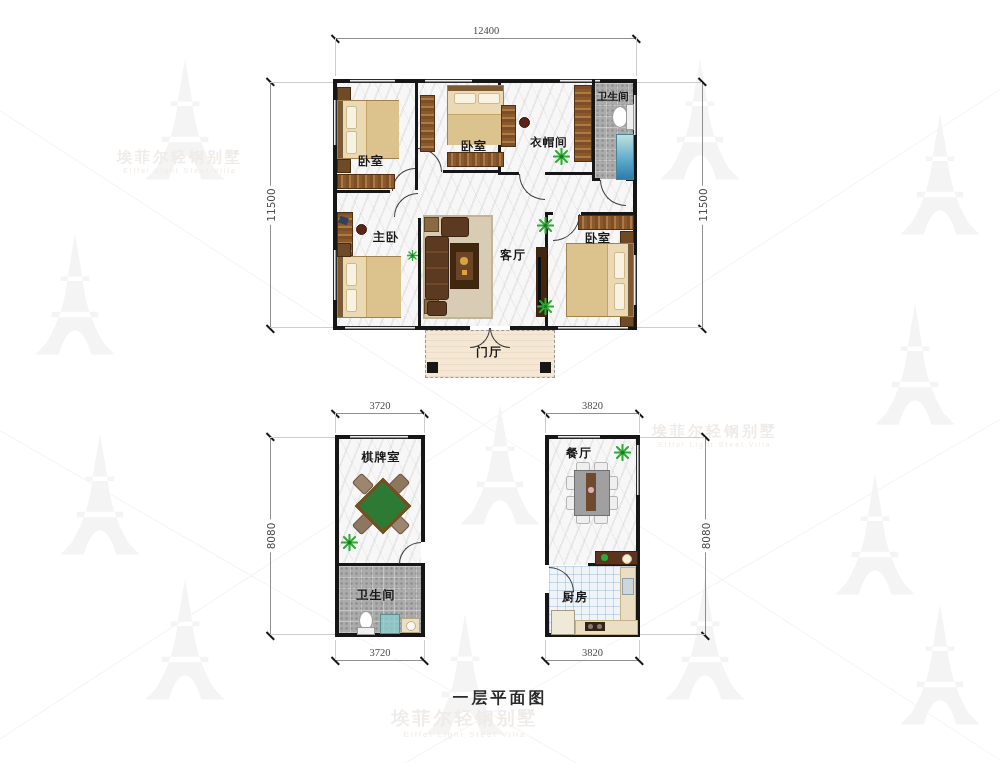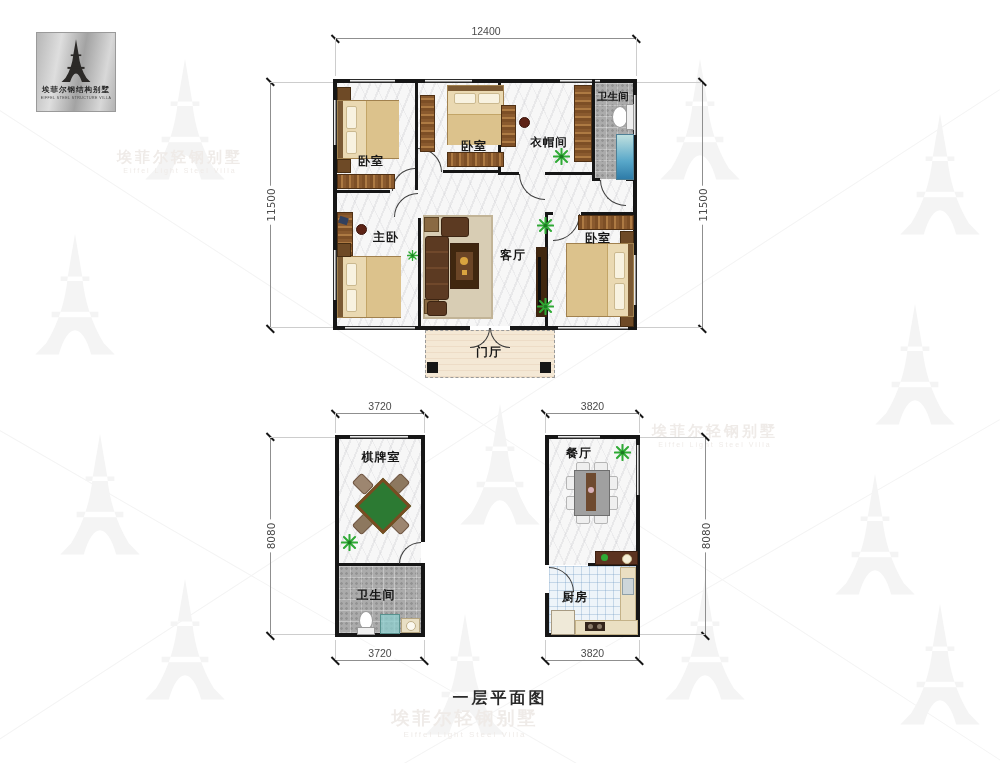--- a/index.html
+++ b/index.html
@@ -46,21 +46,21 @@
   .door.tl{border-top:1px solid #3c3c3c;border-left:1px solid #3c3c3c;border-top-left-radius:100%;}
   .door.tr{border-top:1px solid #3c3c3c;border-right:1px solid #3c3c3c;border-top-right-radius:100%;}
   .door.bl{border-bottom:1px solid #3c3c3c;border-left:1px solid #3c3c3c;border-bottom-left-radius:100%;}
   .door.br{border-bottom:1px solid #3c3c3c;border-right:1px solid #3c3c3c;border-bottom-right-radius:100%;}
   .rlabel{position:absolute;transform:translate(-50%,-50%);font-weight:bold;font-size:12px;
           color:#161616;letter-spacing:1px;white-space:nowrap;z-index:5;}
   .rlabel.sm{font-size:10.5px;letter-spacing:0;}
   
   .dimh{position:absolute;height:0;border-top:1px solid #8f8f8f;}
   .dimh .lbl{position:absolute;left:50%;top:-14px;transform:translateX(-50%);
-             font-family:Liberation Sans, sans-serif;font-size:10.5px;color:#4a4a4a;background:#fff;padding:0 3px;}
+             font-family:Liberation Serif, serif;font-size:10.5px;color:#4a4a4a;background:#fff;padding:0 3px;}
   .dimh i,.dimh b{position:absolute;top:-1px;width:11px;height:1.5px;background:#161616;transform:rotate(45deg);}
   .dimh i{left:-5px;} .dimh b{right:-5px;}
   .dimv{position:absolute;width:0;border-left:1px solid #8f8f8f;}
   .dimv .lbl{position:absolute;top:50%;left:0;transform:translate(-50%,-50%) rotate(-90deg);
              font-family:"DejaVu Sans",sans-serif;font-size:10.5px;color:#4a4a4a;background:#fff;padding:0 3px;}
   .dimv i,.dimv b{position:absolute;left:-6px;width:11px;height:1.5px;background:#161616;transform:rotate(45deg);}
   .dimv i{top:-1px;} .dimv b{bottom:-1px;}
   .ext{position:absolute;background:#cdcdcd;}
   
   .bed{position:absolute;background:#ead9b2;border:1px solid #a1814e;}
@@ -129,29 +129,20 @@
     <div class="wm-text" style="left:640px;top:422px;width:150px;">
       <div class="cn">埃菲尔轻钢别墅</div>
         <div class="en">Eiffel Light Steel Villa</div>
     </div>
     <div class="wm-text big" style="left:375px;top:706px;width:180px;">
       <div class="cn">埃菲尔轻钢别墅</div>
         <div class="en">Eiffel Light Steel Villa</div>
     </div>
   </div>
 
-  <div class="logo">
-    <svg viewBox="0 0 100 140">
-      <path d="M50 4 L42 50 Q38 90 18 122 L6 134 L32 134 Q40 108 50 108 Q60 108 68 134 L94 134 L82 122 Q62 90 58 50 Z" fill="#2b2927"></path>
-      <rect x="34" y="50" width="32" height="5" fill="#2b2927"></rect>
-      <rect x="24" y="88" width="52" height="6" fill="#2b2927"></rect>
-    </svg>
-    <div class="cn">埃菲尔钢结构别墅</div>
-    <div class="en">EIFFEL STEEL STRUCTURE VILLA</div>
-  </div>
 
   <div class="lyr">
 
     <div class="dimh" style="left:335px;top:38px;width:302px;">
       <i></i>
         <b></b>
         <span class="lbl">12400</span>
       </div>
     <div class="ext" style="left:335px;top:38px;width:1px;height:38px;"></div>
     <div class="ext" style="left:636px;top:38px;width:1px;height:38px;"></div>

